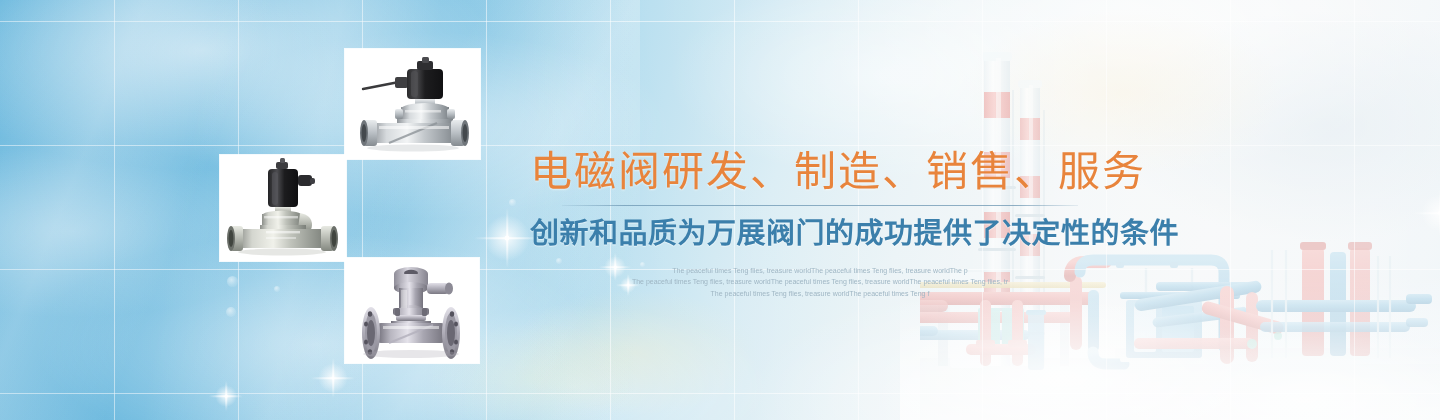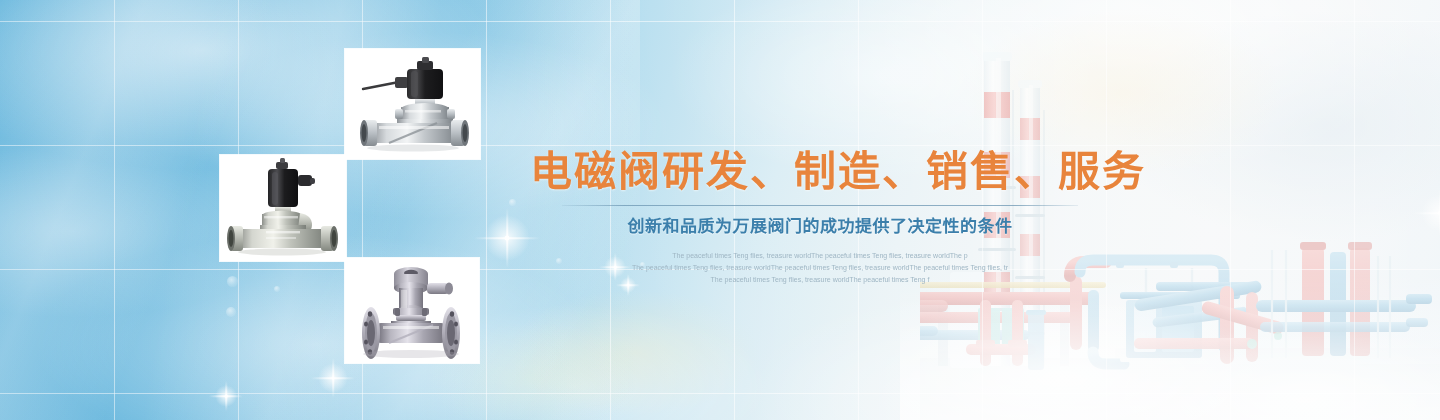--- a/index.html
+++ b/index.html
@@ -146,35 +146,35 @@
 
   
   .copy{
     position:absolute;left:530px;top:148px;width:580px;
     text-align:center;
   }
   .headline{
     margin:0;
     font-family:"DejaVu Sans","Liberation Sans",sans-serif;
     font-size:42px;line-height:1.12;
-    font-weight:700;
+    font-weight:400;
     color:#e8843c;
     letter-spacing:2px;
     text-shadow:0 1px 2px rgba(255,255,255,.55);
     white-space:nowrap;
   }
   .rule{
     margin:10px auto 0;
     width:516px;height:1px;
     background:linear-gradient(90deg, rgba(122,160,184,.15) 0%, rgba(108,150,178,.75) 12%, rgba(108,150,178,.75) 88%, rgba(122,160,184,.15) 100%);
   }
   .subhead{
     margin:10px 0 0;
     font-family:"DejaVu Sans","Liberation Sans",sans-serif;
-    font-size:17px;line-height:1.2;
+    font-size:29px;line-height:1.2;
     font-weight:700;
     color:#3b7fab;
     letter-spacing:.5px;
     text-shadow:0 1px 1px rgba(255,255,255,.6);
     white-space:nowrap;
   }
   .blurb{
     margin:14px auto 0;width:470px;
     font-family:"Liberation Sans","DejaVu Sans",sans-serif;
     font-size:7px;line-height:1.65;

